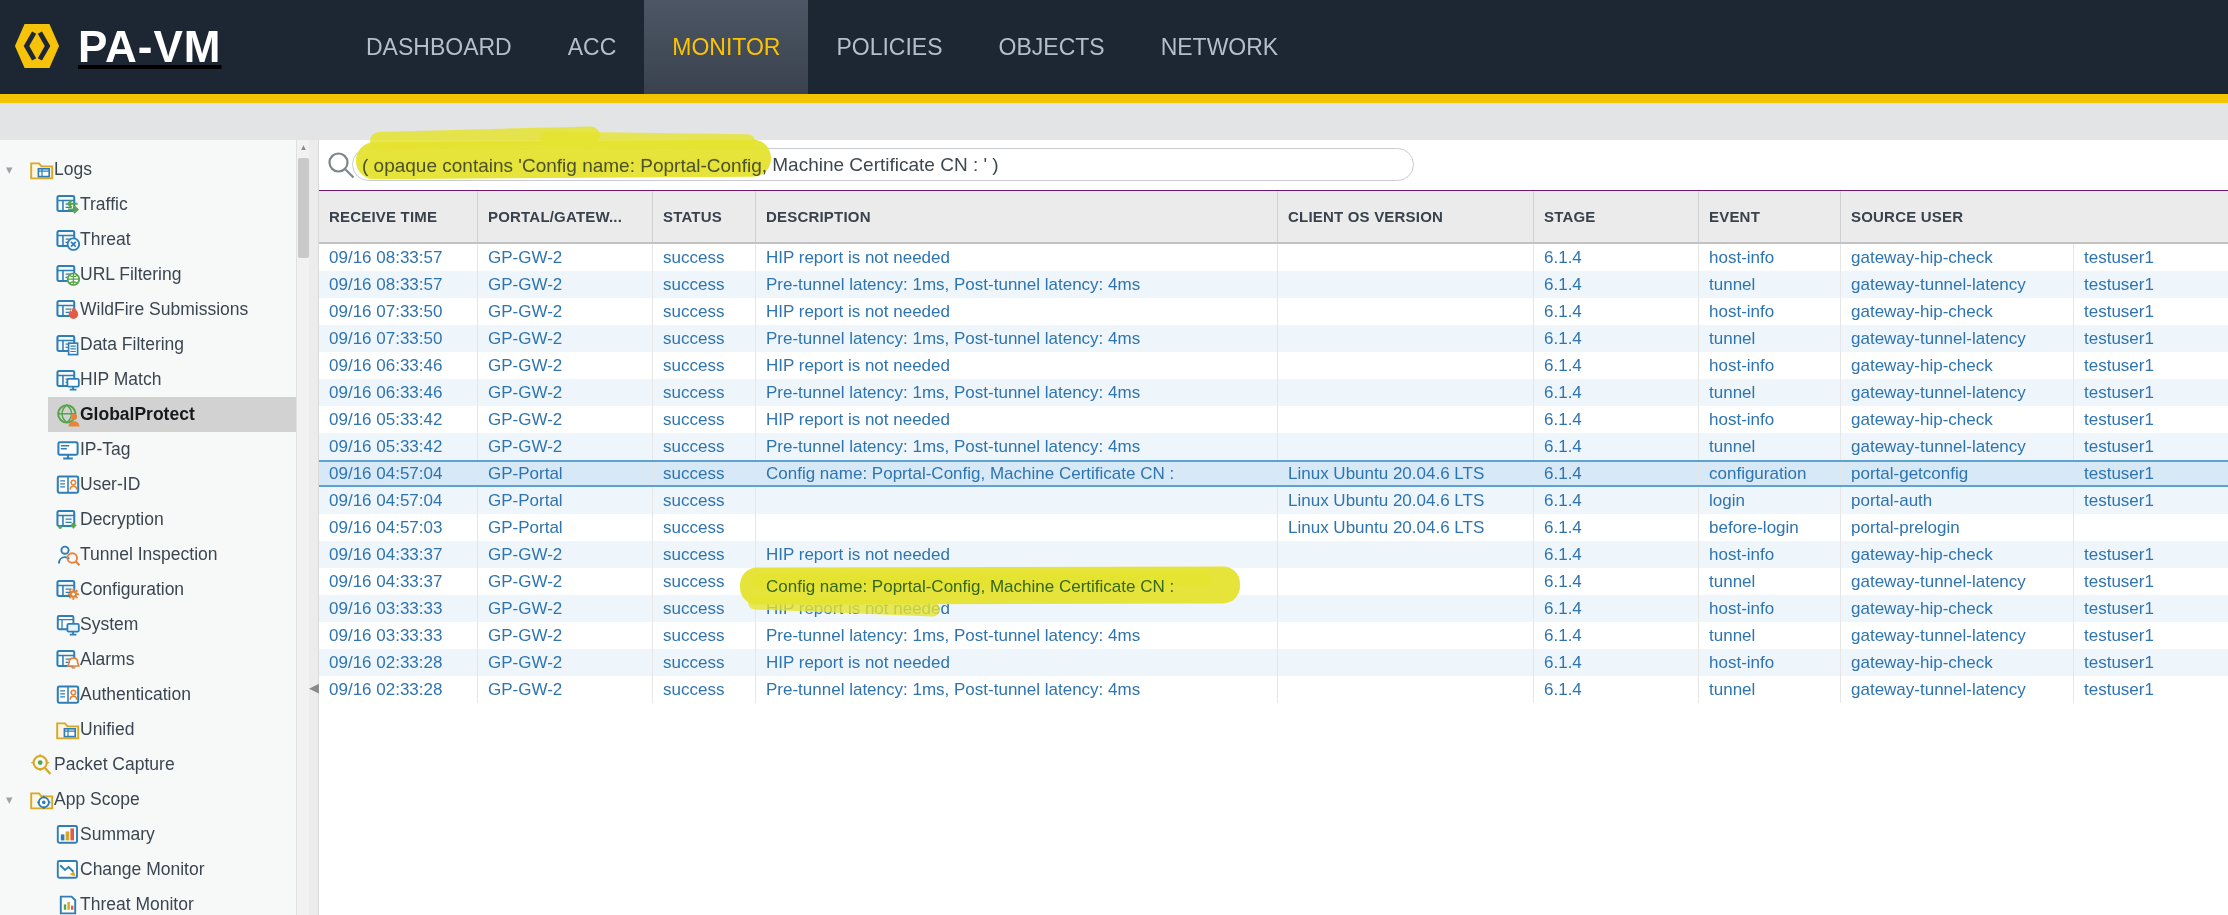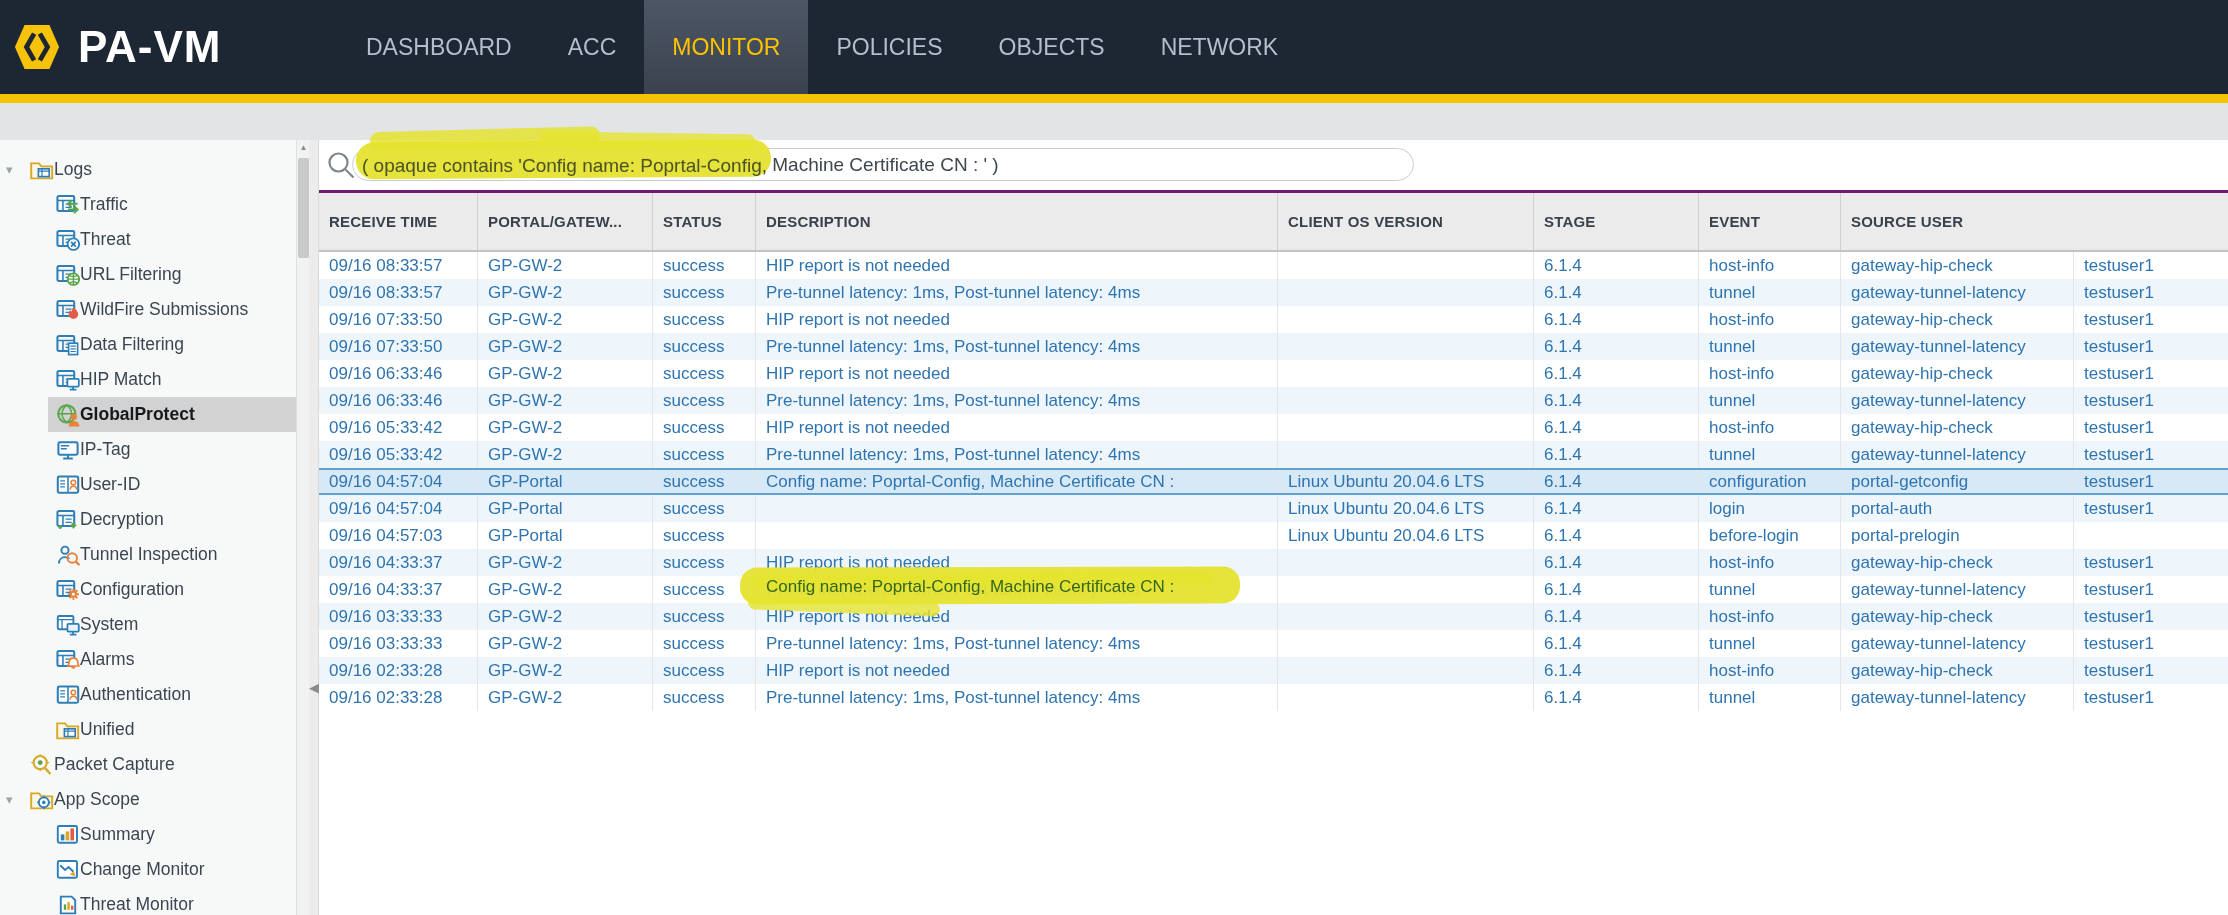--- a/index.html
+++ b/index.html
@@ -1,19 +1,19 @@
 <!DOCTYPE html>
 <html><head>
 <meta charset="utf-8">
 <style>
   * { margin:0; padding:0; box-sizing:border-box; }
   html,body { width:2228px; height:915px; overflow:hidden; font-family:"Liberation Sans",sans-serif; background:#fff; }
   .app { position:relative; width:2228px; height:915px; }
   .nav { position:absolute; top:0; left:0; width:100%; height:94px; background:#1d2733; display:flex; align-items:center; }
-  .logo { display:flex; align-items:center; margin-left:14px; }
+  .logo { display:flex; align-items:flex-start; margin-left:14px;text-decoration:underline; }
   .logo-icon { width:46px; height:48px; }
   .logo-text { color:#fff; font-size:44px; font-weight:bold; margin-left:18px; letter-spacing:1px; }
   .nav-items { display:flex; height:94px; position:absolute; left:338px; top:0; }
   .nav-item { display:flex; align-items:center; padding:4px 28px; color:#b3bfcc; font-size:23px; height:94px; cursor:pointer; }
   .nav-item.active { background:linear-gradient(#4d5664,#3a424f); color:#fdc300; }
   .gold-bar { position:absolute; top:94px; left:0; width:100%; height:9px; background:#f5c400; }
   .sub-bar { position:absolute; top:103px; left:0; width:100%; height:37px; background:#e3e4e6; }
   .sidebar { position:absolute; top:140px; left:0; width:296px; height:775px; background:#f7f8f8; overflow:hidden; padding-top:12px; }
   .tree-item { position:relative; height:35px; display:flex; align-items:center; color:#3c4650; font-size:17.5px; cursor:pointer; }
   .tree-item .chev { position:absolute; left:6px; width:14px; color:#9aa2aa; font-size:13px; }
@@ -29,21 +29,21 @@
   .sb-thumb { position:absolute; top:18px; left:1px; width:11px; height:100px; background:#c9c9c9; border-radius:2px; }
   .splitter { position:absolute; top:140px; left:309px; width:10px; height:775px; background:#ececec; border-right:1px solid #d9d9d9; }
   .splitter-arrow { position:absolute; top:540px; left:0px; width:10px; color:#8a8a8a; font-size:13px; }
   .main { position:absolute; top:140px; left:319px; width:1909px; height:775px; background:#fff; }
   .searchbar { position:absolute; top:0; left:0; width:100%; height:50px; background:#fff; display:flex; align-items:center; }
   .search-icon { width:30px; height:30px; margin-left:7px; flex:0 0 30px; position:relative; z-index:2; }
   .search-pill { position:absolute; left:33px; top:8px; height:33px; width:1062px; border:1px solid #c9cdd1; border-radius:17px; background:transparent; }
   .search-text { margin-left:6px; font-size:19px; color:#3f474e; white-space:nowrap; position:relative; }
   .table { position:absolute; top:50px; left:0; width:100%; }
   .grid-row { display:grid; grid-template-columns:159px 175px 103px 522px 256px 165px 142px 233px 1fr; }
-  .thead { height:62px; background:#ebebeb; border-top:3px solid #701a75; border-bottom:2px solid #c2c2c2; }
+  .thead { height:54px; background:#ebebeb; border-top:1px solid #701a75; border-bottom:2px solid #c2c2c2; }
   .th { display:flex; align-items:center; padding:0 8px 0 10px; font-size:15px; font-weight:bold; color:#39424c; border-right:1px solid #cfcfcf; letter-spacing:0.2px; line-height:1.3; }
   .th:nth-child(6) { padding-right:66px; }
   .th:last-child { border-right:none; }
   .tbody .grid-row { height:27px; background:#fff; }
   .tbody .grid-row.alt { background:#eff6fb; }
   .tbody .grid-row.sel { background:#d7e9f6; border-top:2px solid #5ea2cf; border-bottom:2px solid #5ea2cf; }
   .td { display:flex; align-items:center; padding:0 8px 0 10px; font-size:17px; color:#2e74b0; border-right:1px solid #e6e6e6; white-space:nowrap; overflow:hidden; }
   .td:last-child { border-right:none; }
   .annotations { position:absolute; top:0; left:0; width:2228px; height:915px; pointer-events:none; }
 </style>

